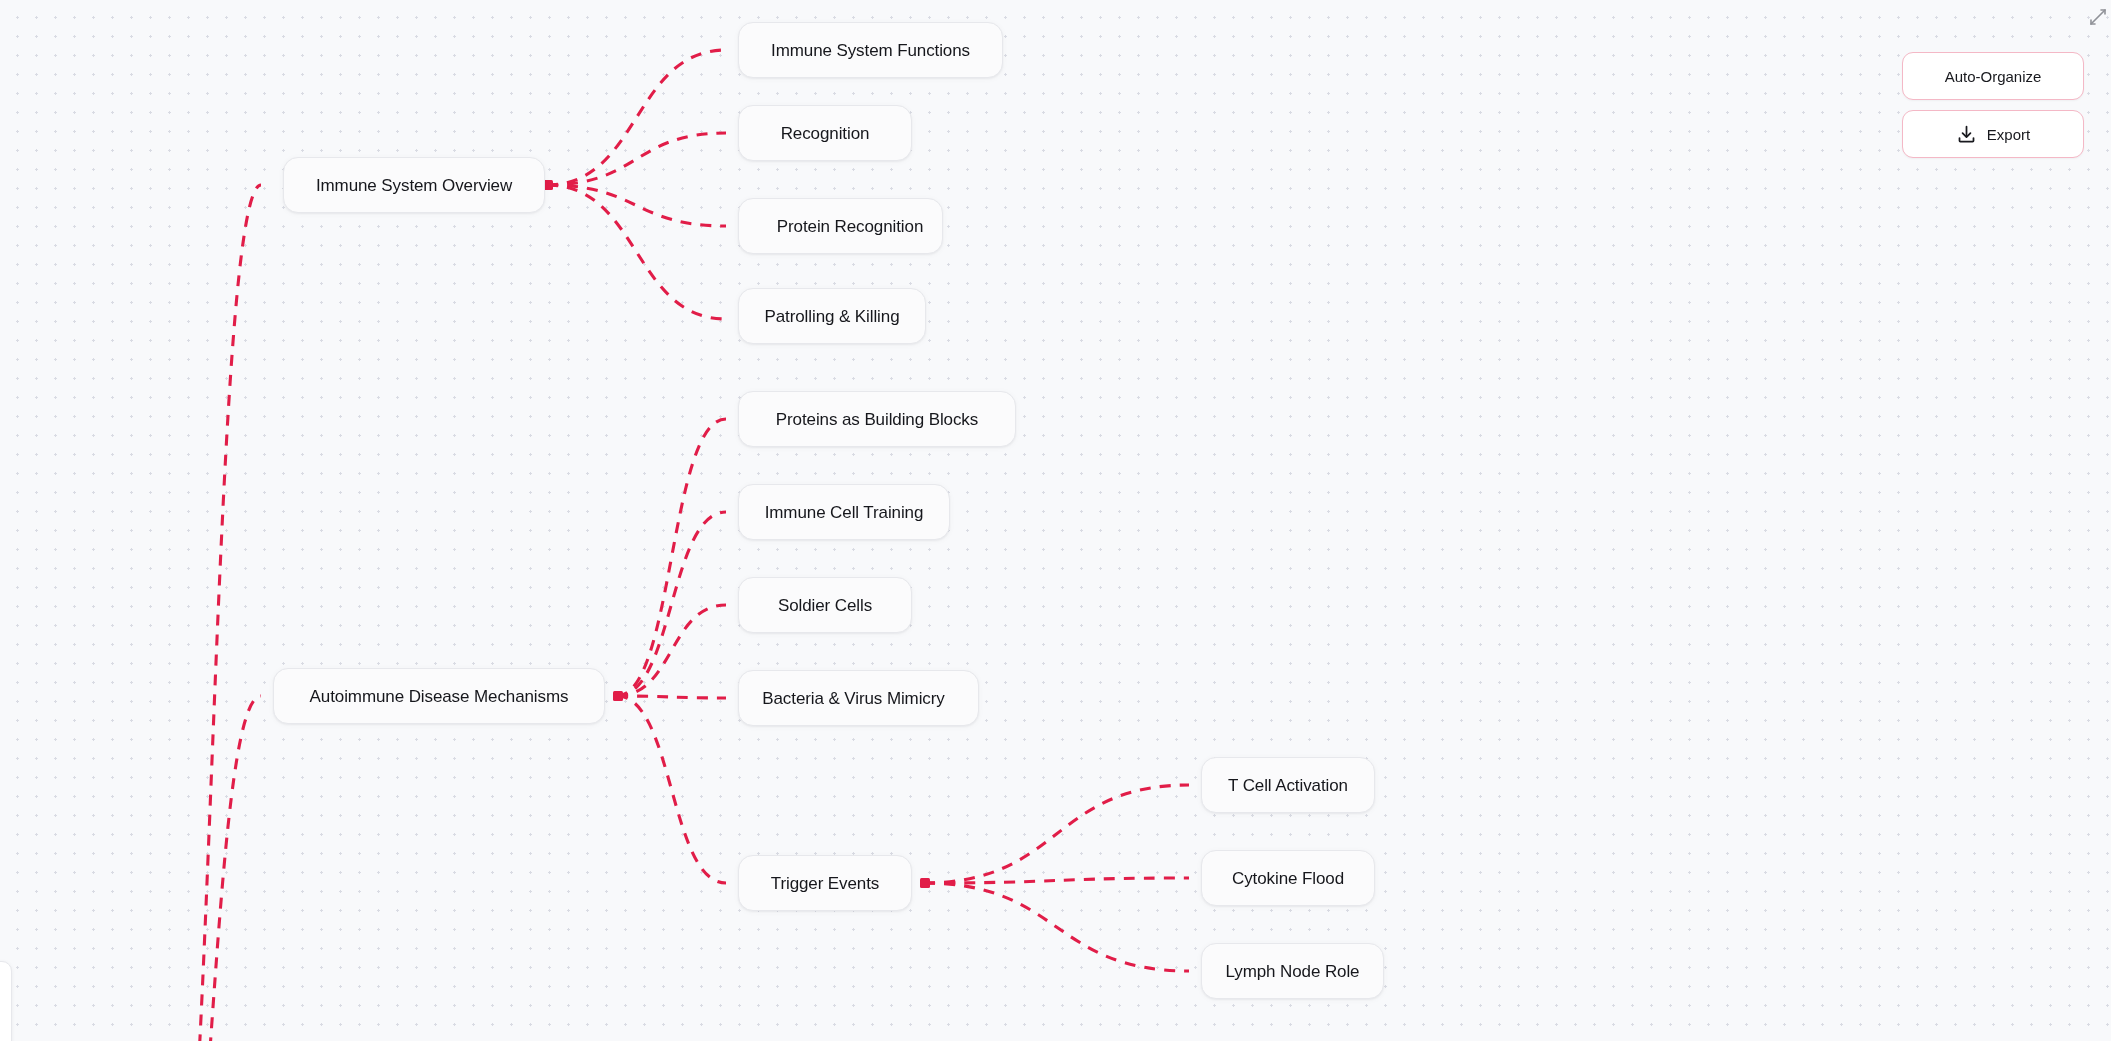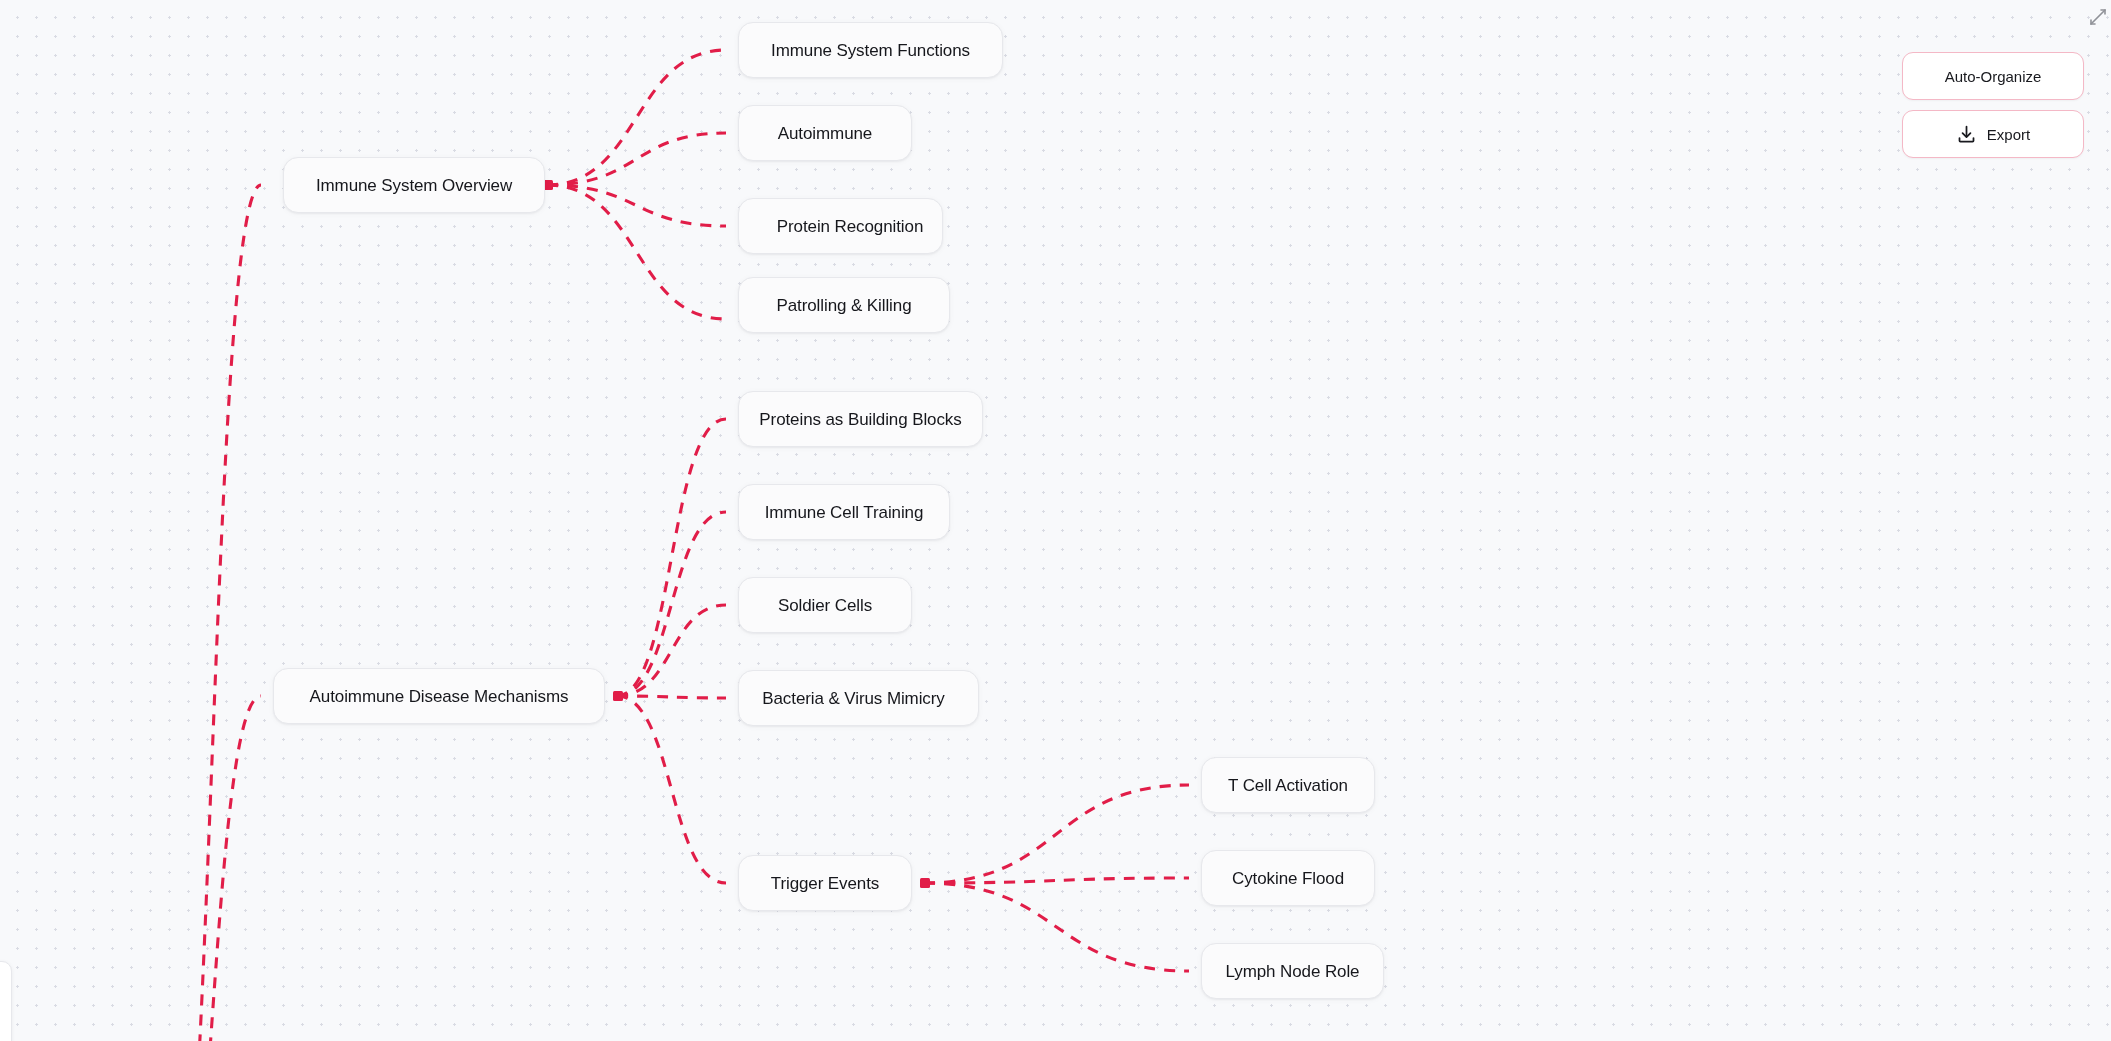--- a/index.html
+++ b/index.html
@@ -150,32 +150,32 @@
     </svg>
 
   <div id="node-layer">
       <div class="node" style="left: 283px; top: 157px; width: 262px;">
         <span class="node-label">Immune System Overview</span>
       </div>
       <div class="node" style="left: 738px; top: 22px; width: 265px;">
         <span class="node-label">Immune System Functions</span>
       </div>
       <div class="node" style="left: 738px; top: 105px; width: 174px;">
-        <span class="node-label">Autoimmune</span>
+        <span class="node-label">Recognition</span>
       </div>
       <div class="node" style="left: 738px; top: 198px; width: 205px; padding-left: 41px;">
         <span class="node-label">Protein Recognition</span>
       </div>
-      <div class="node" style="left: 738px; top: 277px; width: 212px;">
+      <div class="node" style="left: 738px; top: 288px; width: 188px;">
         <span class="node-label">Patrolling &amp; Killing</span>
       </div>
       <div class="node" style="left: 273px; top: 668px; width: 332px;">
         <span class="node-label">Autoimmune Disease Mechanisms</span>
       </div>
-      <div class="node" style="left: 738px; top: 391px; width: 245px; align-items: center;">
+      <div class="node" style="left: 738px; top: 391px; width: 278px; align-items: center;">
         <span class="node-label">Proteins as Building Blocks</span>
       </div>
       <div class="node" style="left: 738px; top: 484px; width: 212px;">
         <span class="node-label">Immune Cell Training</span>
       </div>
       <div class="node" style="left: 738px; top: 577px; width: 174px;">
         <span class="node-label">Soldier Cells</span>
       </div>
       <div class="node" style="left: 738px; top: 670px; width: 241px; padding-left: 12px;">
         <span class="node-label">Bacteria &amp; Virus Mimicry</span>

